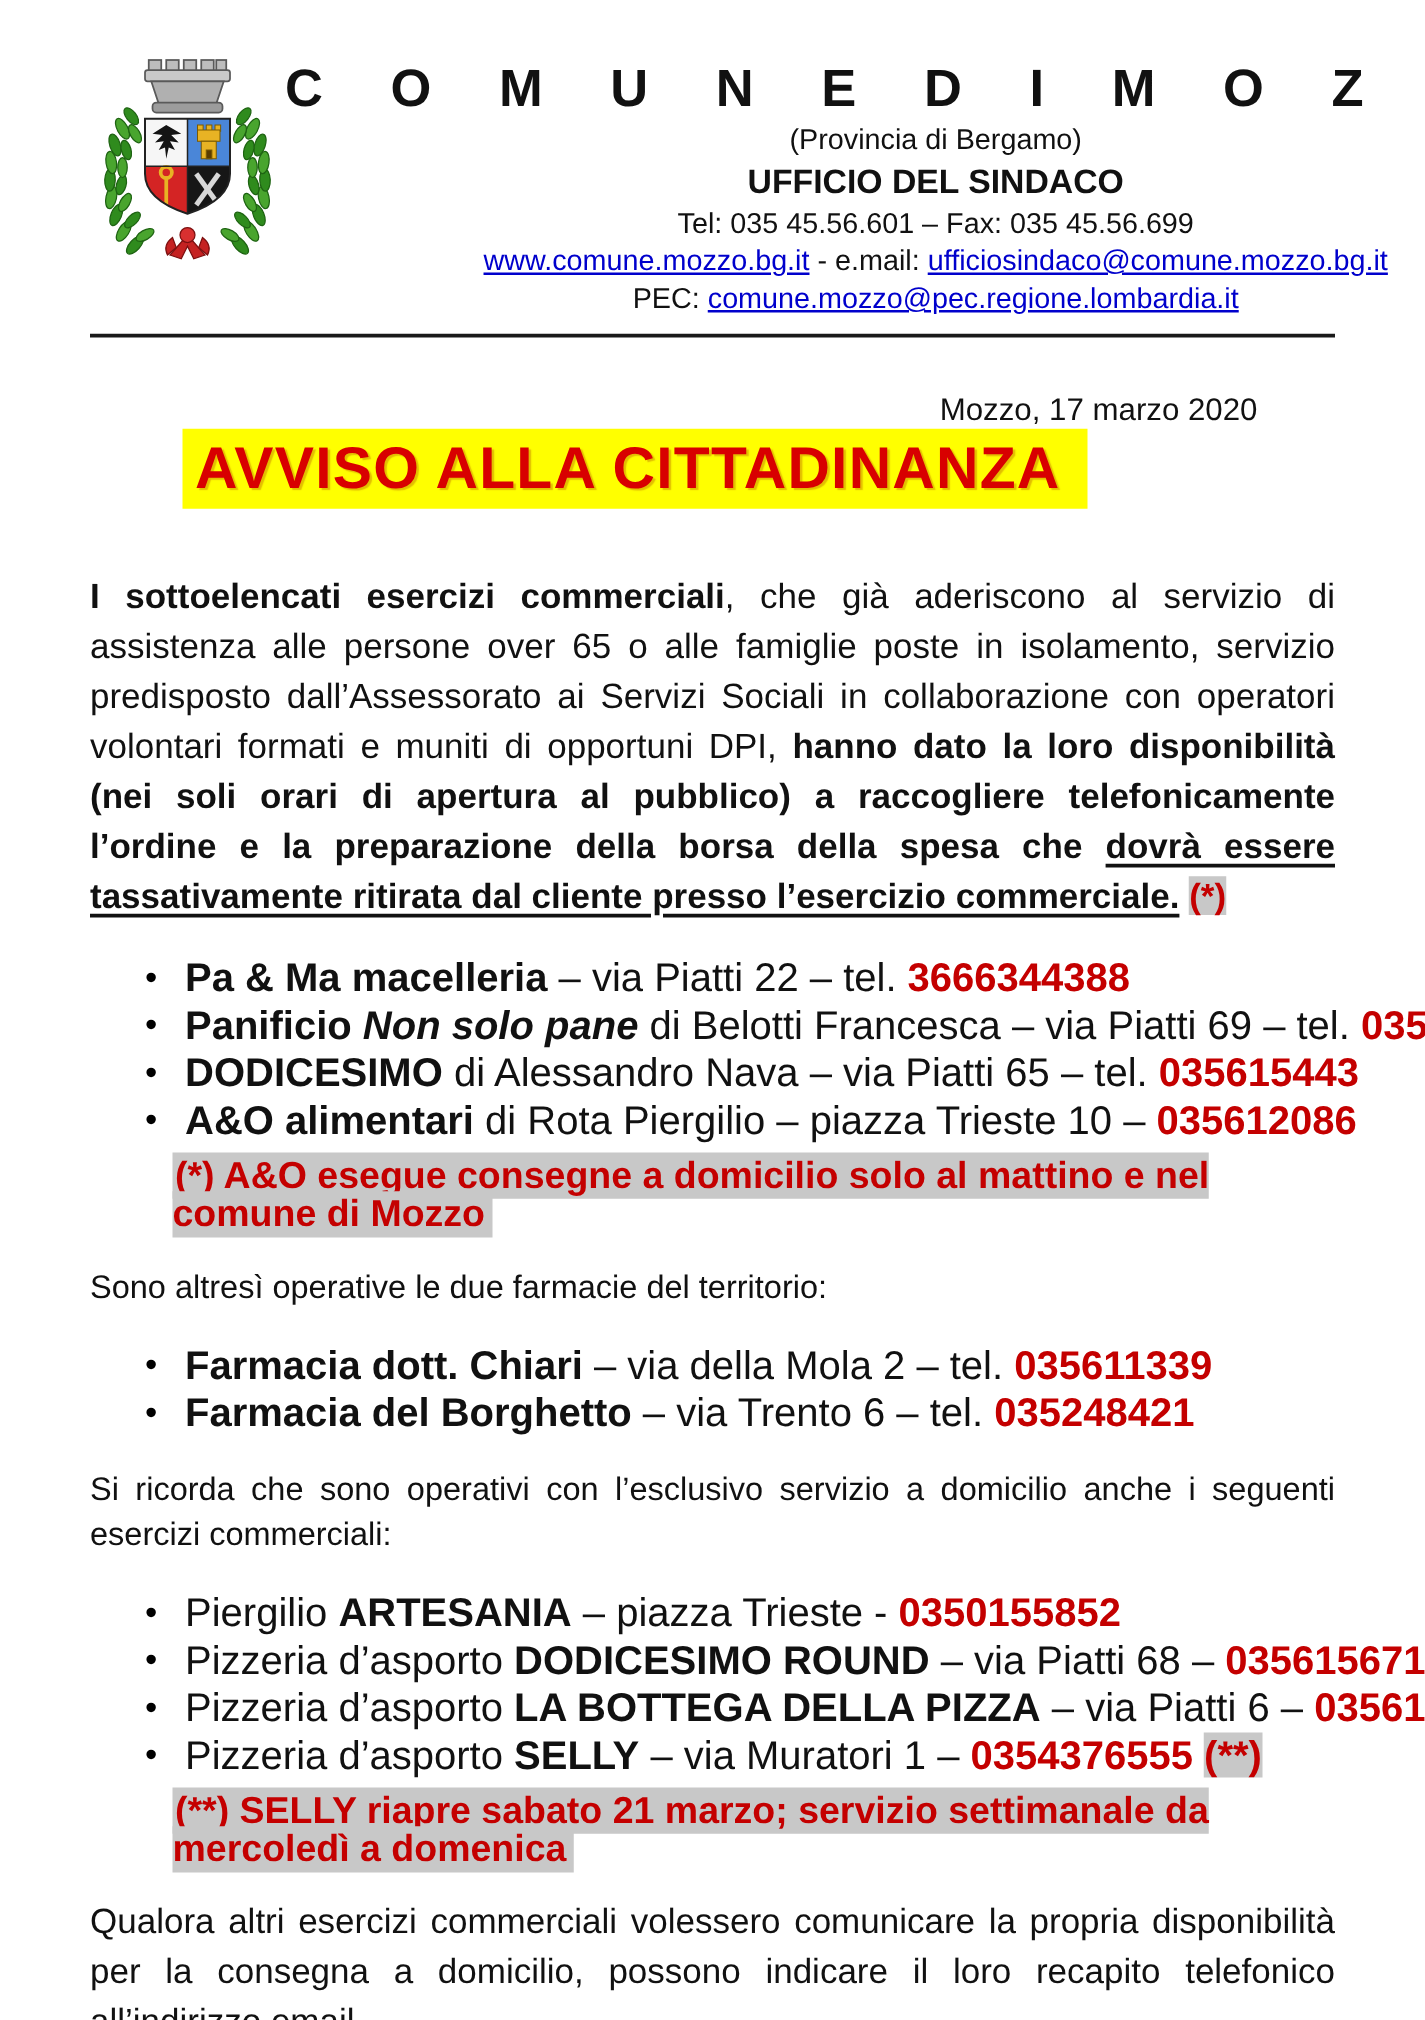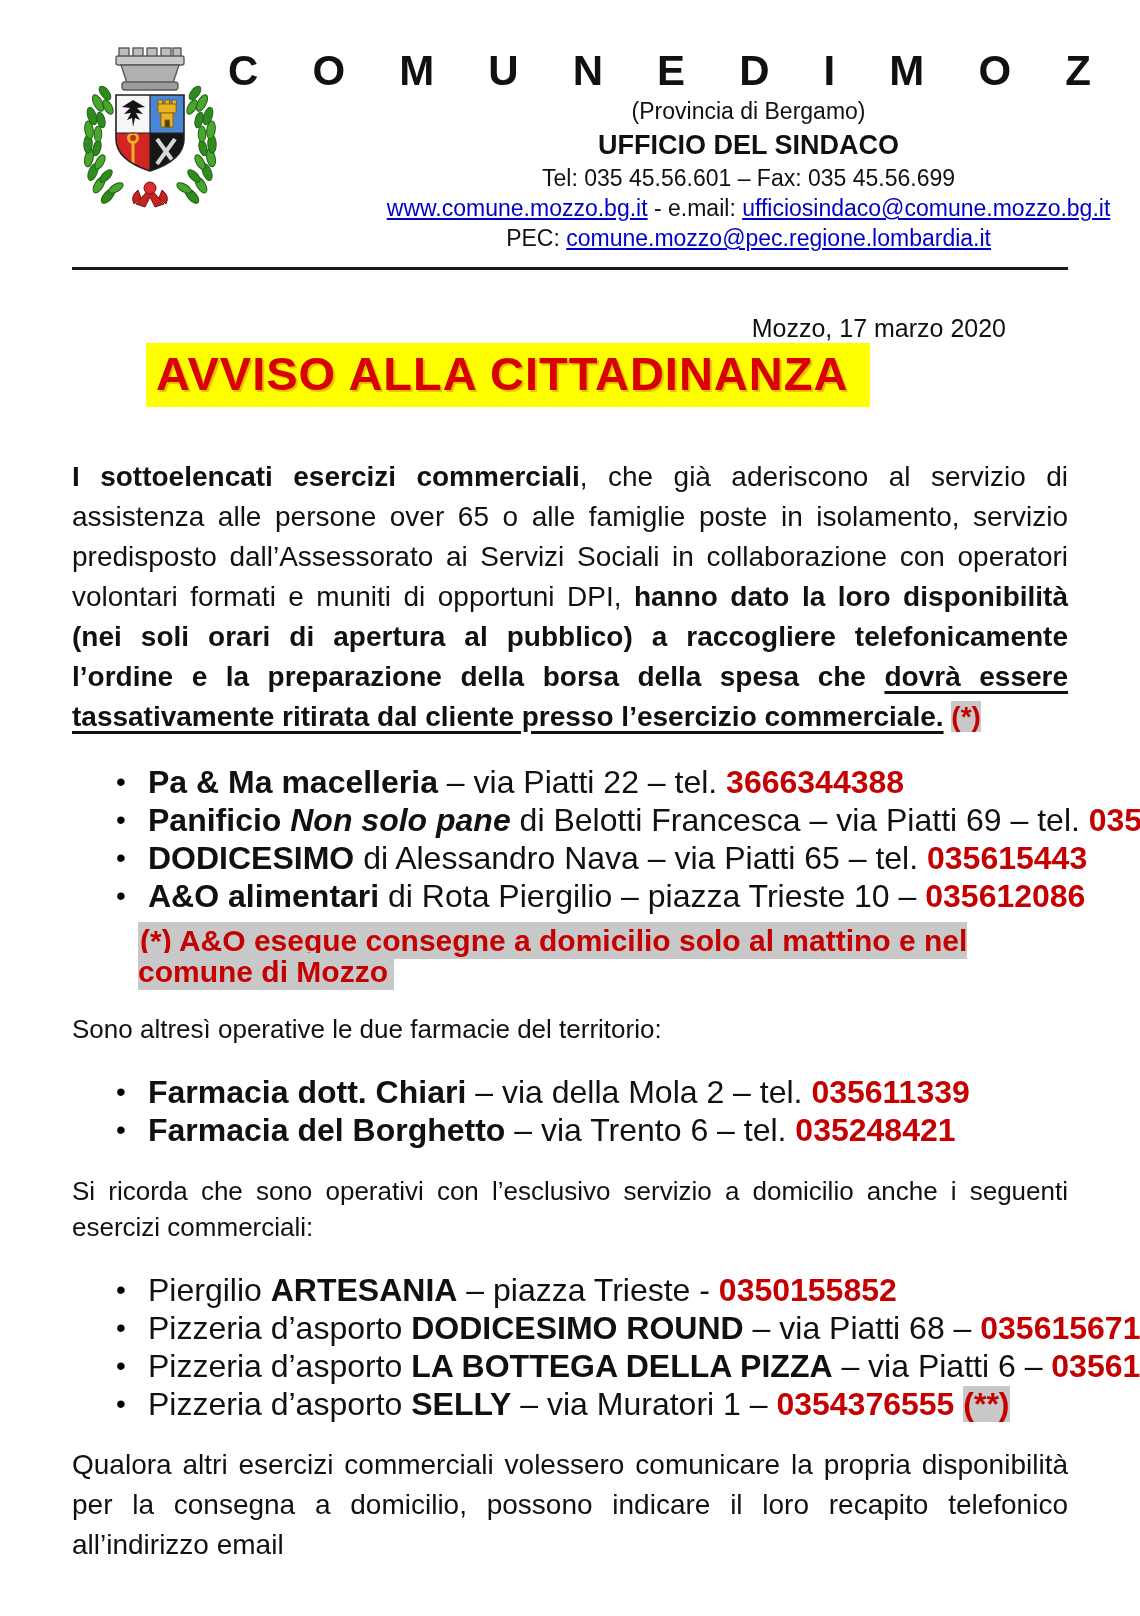--- a/index.html
+++ b/index.html
@@ -210,16 +210,19 @@
 
   <p class="plain-para justify section-lead">Si ricorda che sono operativi con l’esclusivo servizio a domicilio anche i seguenti esercizi commerciali:</p>
 
   <ul class="blist">
     <li><span>Piergilio </span><span class="bold">ARTESANIA</span><span> – piazza Trieste - </span><span class="phone">0350155852</span></li>
     <li><span>Pizzeria d’asporto </span><span class="bold">DODICESIMO ROUND</span><span> – via Piatti 68 – </span><span class="phone">035615671</span></li>
     <li><span>Pizzeria d’asporto </span><span class="bold">LA BOTTEGA DELLA PIZZA</span><span> – via Piatti 6 – </span><span class="phone">035611616</span></li>
     <li><span>Pizzeria d’asporto </span><span class="bold">SELLY</span><span> – via Muratori 1 – </span><span class="phone">0354376555</span><span> </span><span class="phone hl">(**)</span></li>
   </ul>
 
+  <p class="note">
+    <span class="notetext">(**) SELLY riapre sabato 21 marzo; servizio settimanale da mercoledì a domenica</span>
+  </p>
 
   <p class="para justify closing"><span>Qualora altri esercizi commerciali volessero comunicare la propria disponibilità per la consegna a domicilio, possono indicare il loro recapito telefonico all’indirizzo email </span></p>
 
 </div>
 
 </body></html>

